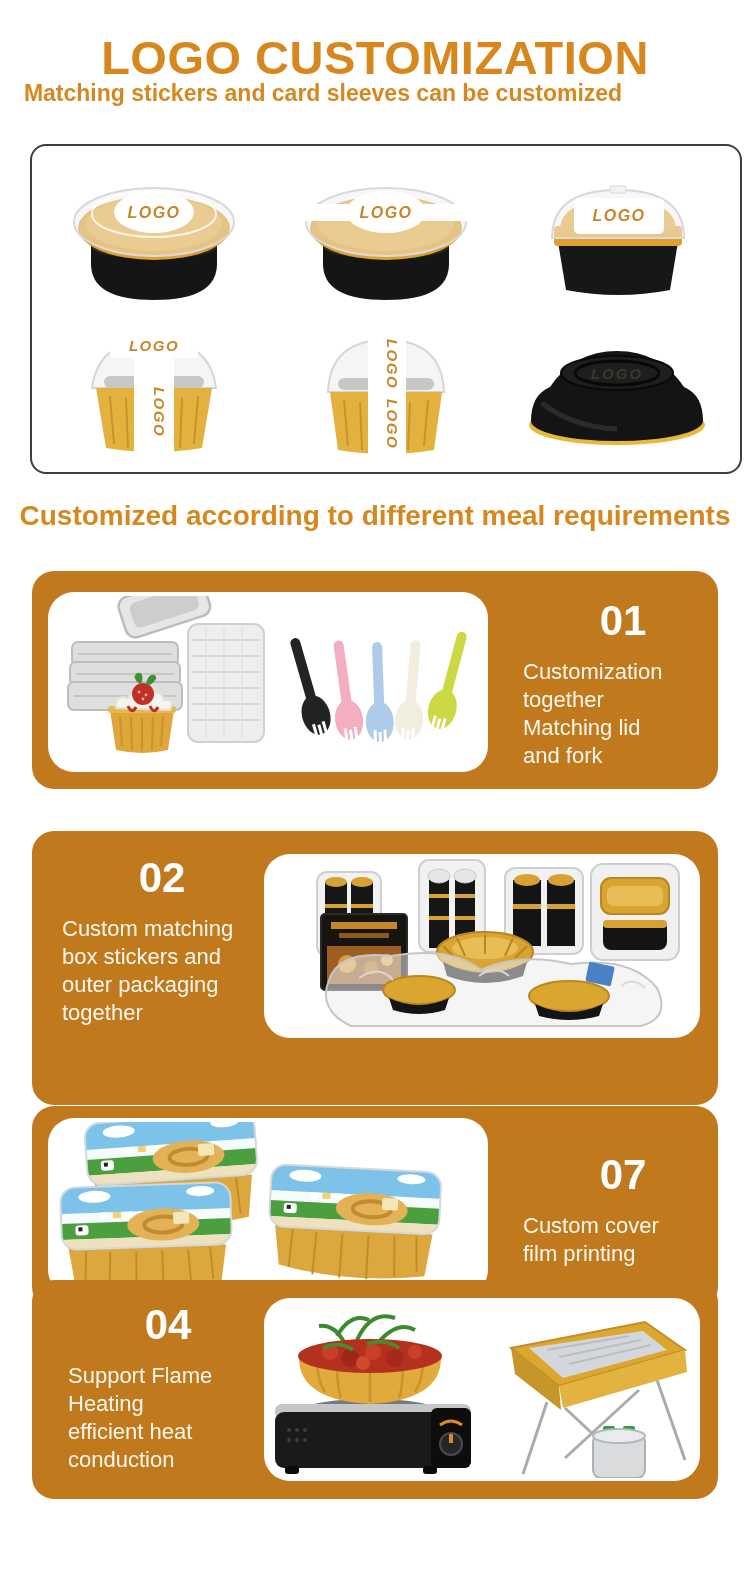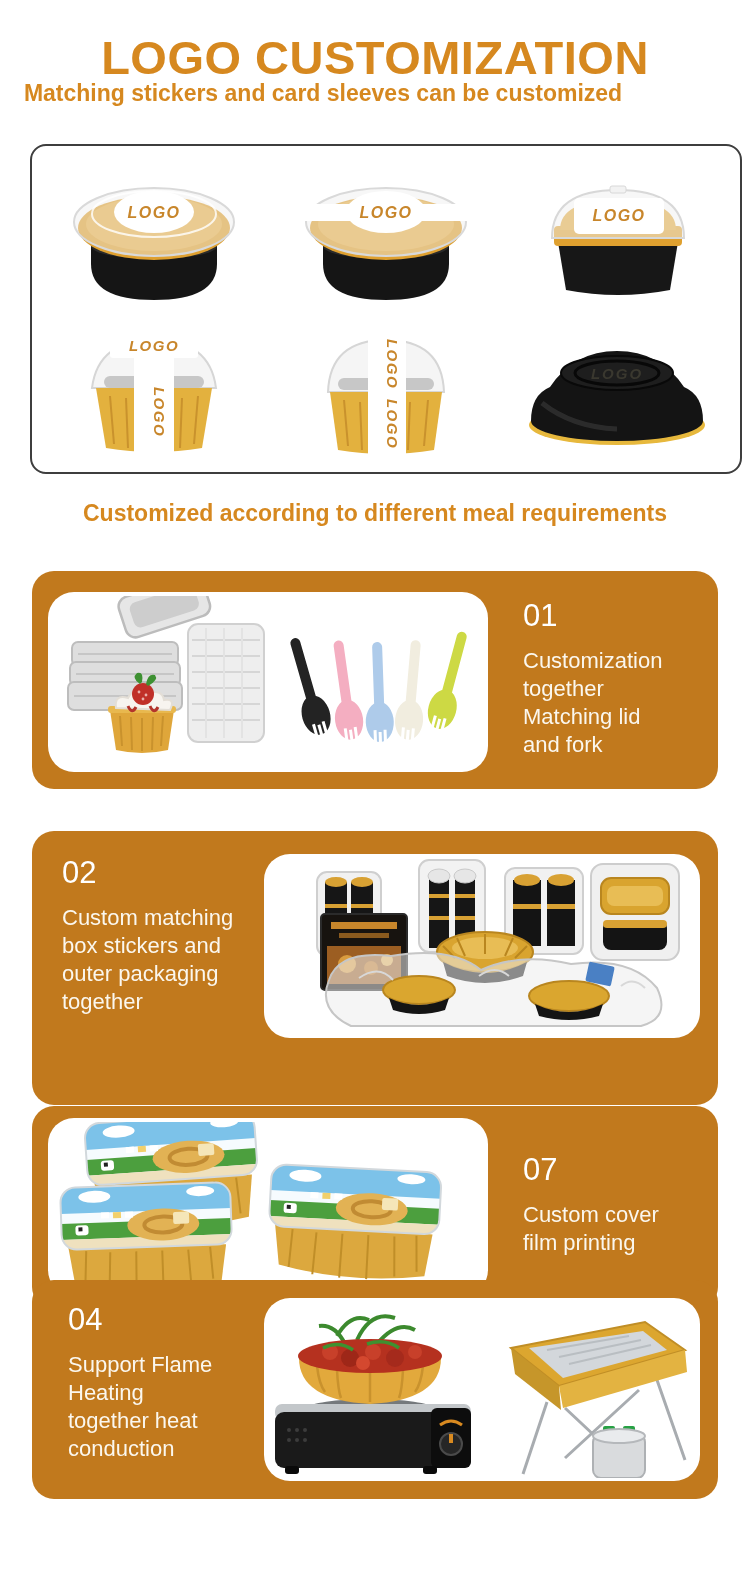--- a/index.html
+++ b/index.html
@@ -4,21 +4,21 @@
 <style>
   * { margin:0; padding:0; box-sizing:border-box; }
   body { background:#ffffff; font-family:"Liberation Sans", sans-serif; }
   .page { position:relative; width:750px; height:1572px; margin:16px auto; background:#ffffff; overflow:hidden; }
 
   .title { position:absolute; top:14px; left:0; width:750px; text-align:center;
            font-size:47px; font-weight:bold; letter-spacing:0.5px; color:#D6881F; }
   .subtitle { position:absolute; top:64px; left:0; width:646px; text-align:center;
               font-size:23px; font-weight:bold; color:#D6881F; }
   .caption { position:absolute; top:484px; left:0; width:750px; text-align:center;
-             font-size:23px; font-weight:bold; color:#D6881F; }
+             font-size:28px; font-weight:bold; color:#D6881F; }
 
   .showcase { position:absolute; left:30px; top:128px; width:712px; height:330px;
               background:#ffffff; border:2px solid #3E3E3E; border-radius:16px;
               display:grid; grid-template-columns:repeat(3,1fr); grid-template-rows:1fr 1fr;
               align-items:center; justify-items:center; padding:8px 6px; }
   .cell { display:flex; align-items:center; justify-content:center; }
 
   .card { position:absolute; left:32px; width:686px; background:#C1791D; border-radius:22px; }
   #card1 { top:555px; height:218px; }
   #card2 { top:815px; height:274px; }
@@ -31,21 +31,21 @@
   #card2 .imgbox { right:18px; top:23px; width:436px; height:184px; }
   #card3 .imgbox { left:16px;  top:12px; width:440px; height:178px; }
   #card4 .imgbox { right:18px; top:18px; width:436px; height:183px; }
 
   .textcol { position:absolute; width:200px; }
   #card1 .textcol { left:491px; top:29px; }
   #card2 .textcol { left:30px;  top:26px; }
   #card3 .textcol { left:491px; top:48px; }
   #card4 .textcol { left:36px;  top:24px; }
 
-  .num  { font-size:31px; font-weight:normal; color:#FFFFFF; line-height:1; margin-bottom:16px; }
+  .num  { font-size:42px; font-weight:bold; color:#FFFFFF; line-height:1; margin-bottom:16px;text-align:center; }
   .line { font-size:22px; line-height:28px; color:#FBF7EE; }
 
   svg text.logo { font-family:"Liberation Sans", sans-serif; font-weight:bold; font-style:italic;
                   fill:#C8862B; text-anchor:middle; letter-spacing:1.5px; }
 </style>
 </head>
 <body>
 
 <div class="page">
 
@@ -361,21 +361,21 @@
       <div class="line">Custom cover</div>
       <div class="line">film printing</div>
     </div>
   </div>
 
   <div class="card" id="card4">
     <div class="textcol">
       <div class="num">04</div>
       <div class="line">Support Flame</div>
       <div class="line">Heating</div>
-      <div class="line">together heat</div>
+      <div class="line">efficient heat</div>
       <div class="line">conduction</div>
     </div>
     <div class="imgbox">
       <svg width="426" height="176" viewBox="0 0 426 176">
 
         <g transform="translate(6,6)">
           <ellipse cx="95" cy="100" rx="62" ry="9" fill="#75797C"></ellipse>
           <rect x="0" y="96" width="196" height="16" rx="7" fill="#C3C7CA"></rect>
           <rect x="0" y="104" width="196" height="56" rx="9" fill="#1A1A1A"></rect>
           <rect x="156" y="100" width="40" height="60" rx="6" fill="#0D0D0D"></rect>

